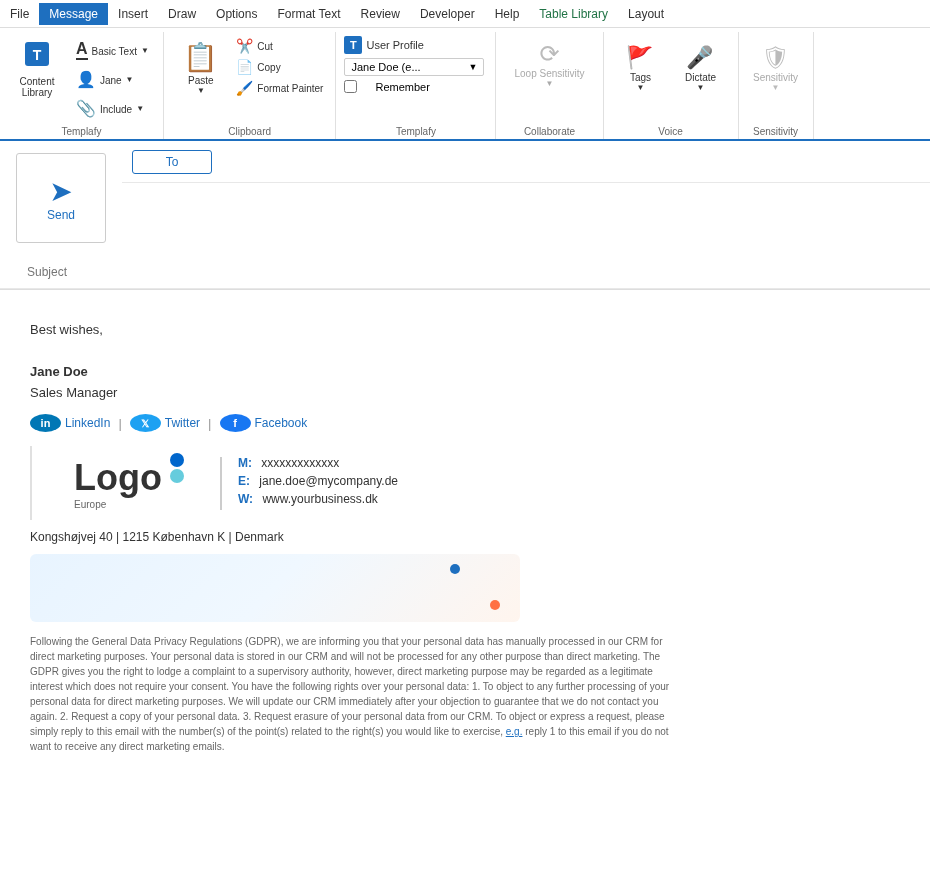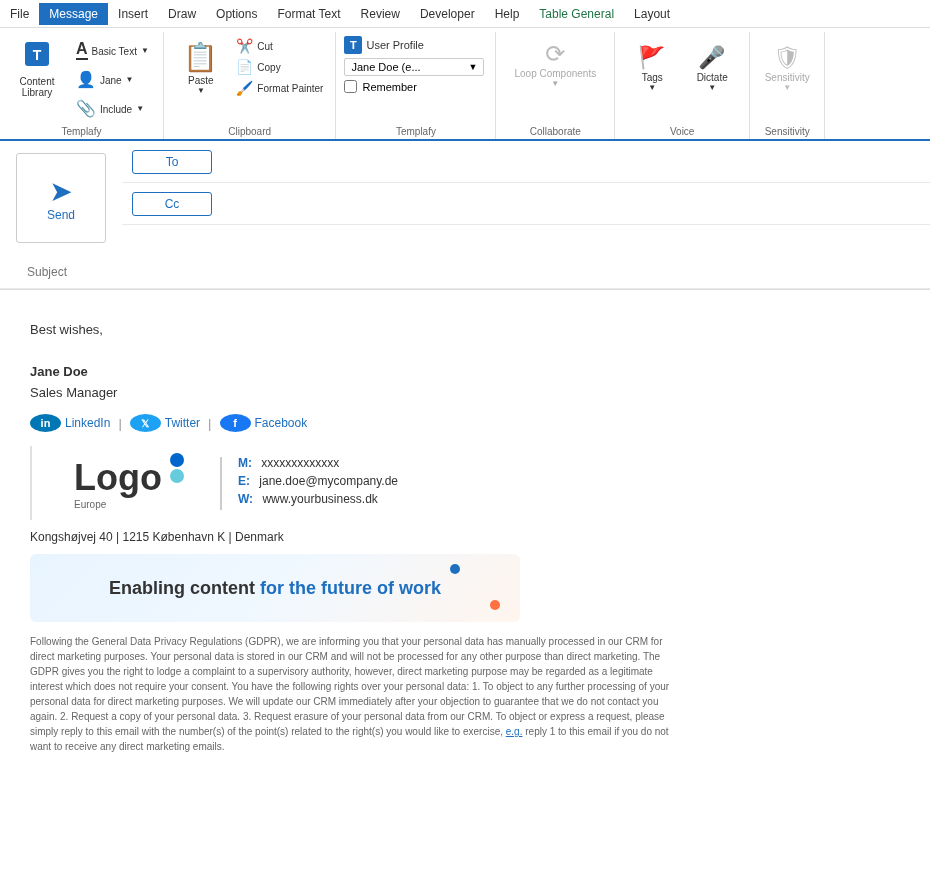--- a/index.html
+++ b/index.html
@@ -72,21 +72,21 @@
     .user-profile-header .t-icon {
       width: 18px; height: 18px; background: #1e6fbf; color: #fff;
       display: flex; align-items: center; justify-content: center;
       font-size: 11px; font-weight: bold; border-radius: 2px;
     }
     .user-profile-select {
       display: flex; align-items: center; border: 1px solid #ccc;
       padding: 2px 6px; cursor: pointer; font-size: 11px; border-radius: 2px;
       background: #fff; width: 140px; justify-content: space-between;
     }
-    .remember-check { display: flex; align-items: center; gap: 5px; font-size: 11px; margin-top: 4px; }
+    .remember-check { display: flex; align-items: center; gap: 18px; font-size: 11px; margin-top: 4px; }
     .remember-check input { margin: 0; }
 
     
     .collaborate-group {
       display: flex; flex-direction: column; padding: 4px 8px 2px 8px;
       border-right: 1px solid #e0e0e0;
     }
     .loop-btn {
       display: flex; flex-direction: column; align-items: center;
       padding: 4px 10px; cursor: pointer; color: #aaa; font-size: 10px;
@@ -198,21 +198,21 @@
 <div class="menu-bar">
   <span>File</span>
   <span class="active">Message</span>
   <span>Insert</span>
   <span>Draw</span>
   <span>Options</span>
   <span>Format Text</span>
   <span>Review</span>
   <span>Developer</span>
   <span>Help</span>
-  <span class="table-design">Table General</span>
+  <span class="table-design">Table Library</span>
   <span>Layout</span>
 </div>
 
 <div class="ribbon">
 
   <div class="templafy-group">
     <div class="templafy-items">
       <button class="big-btn">
         <span class="icon">
           <svg width="28" height="28" viewBox="0 0 28 28">
@@ -280,21 +280,21 @@
     <div class="remember-check">
       <input type="checkbox" id="remember-cb" style="">
       <label for="remember-cb">Remember</label>
     </div>
     <div class="ribbon-group-label">Templafy</div>
   </div>
 
   <div class="collaborate-group">
     <div class="loop-btn">
       <span class="icon" style="font-size:24px;color:#bbb;">⟳</span>
-      <span style="font-size:10px;color:#aaa;">Loop Components</span>
+      <span style="font-size:10px;color:#aaa;">Loop Sensitivity</span>
       <span style="font-size:8px;color:#aaa;">▼</span>
     </div>
     <div class="ribbon-group-label">Collaborate</div>
   </div>
 
   <div class="voice-group">
     <div class="ribbon-items">
       <button class="big-btn">
         <span class="icon" style="font-size:22px;">🚩</span>
         <span class="label">Tags</span>
@@ -328,24 +328,20 @@
         <span class="send-icon">➤</span>
         <span>Send</span>
       </button>
     </div>
 
     <div style="flex:1;display:flex;flex-direction:column;">
       <div class="email-field">
         <button class="email-field-btn">To</button>
         <input class="email-field-input" type="text" style="">
       </div>
-      <div class="email-field">
-        <button class="email-field-btn">Cc</button>
-        <input class="email-field-input" type="text" style="">
-      </div>
     </div>
   </div>
   <div class="subject-area">
     <input style="border: none; outline: none; width: 100%; font-size: 12px; color: rgb(170, 170, 170); margin-left: 15px;" type="text" placeholder="Subject">
   </div>
 </div>
 
 <div class="email-body">
   <p class="greeting">Best wishes,</p>
   <br>
@@ -398,23 +394,20 @@
         <span>www.yourbusiness.dk</span>
       </div>
     </div>
   </div>
 
   
   <div class="address-line">Kongshøjvej 40 | 1215 København K | Denmark</div>
 
   
   <div class="banner">
-    <span class="banner-text">
-      <span>Enabling content </span><span class="highlight">for the future of work</span>
-    </span>
     <div class="banner-dot-blue"></div>
     <div class="banner-dot-orange"></div>
   </div>
 
   
   <div class="gdpr-text">
     <span>Following the General Data Privacy Regulations (GDPR), we are informing you that your personal data has manually processed in our CRM for direct marketing purposes. Your personal data is stored in our CRM and will not be processed for any other purpose than direct marketing. The GDPR gives you the right to lodge a complaint to a supervisory authority, however, direct marketing purpose may be regarded as a legitimate interest which does not require your consent. You have the following rights over your personal data: 1. To object to any further processing of your personal data for direct marketing purposes. We will update our CRM immediately after your objection to guarantee that we do not contact you again. 2. Request a copy of your personal data. 3. Request erasure of your personal data from our CRM. To object or express a request, please simply reply to this email with the number(s) of the point(s) related to the right(s) you would like to exercise,</span>
     <a href="#">e.g.</a>
     <span> reply 1 to this email if you do not want to receive any direct marketing emails.</span>
   </div>

